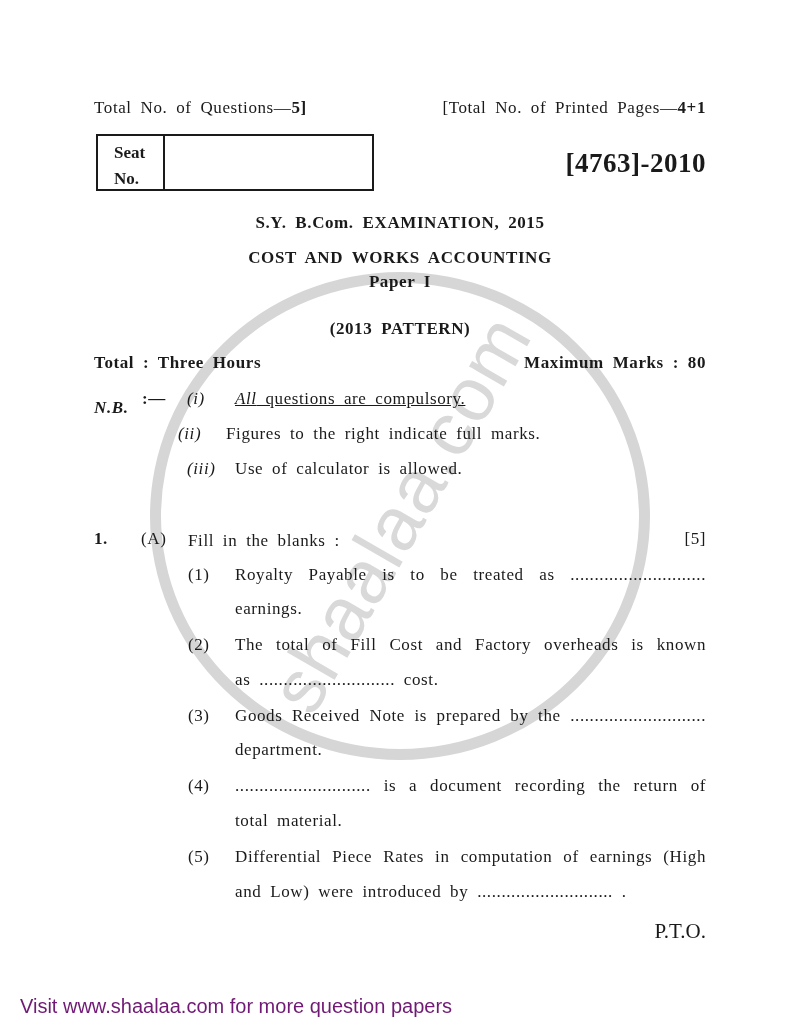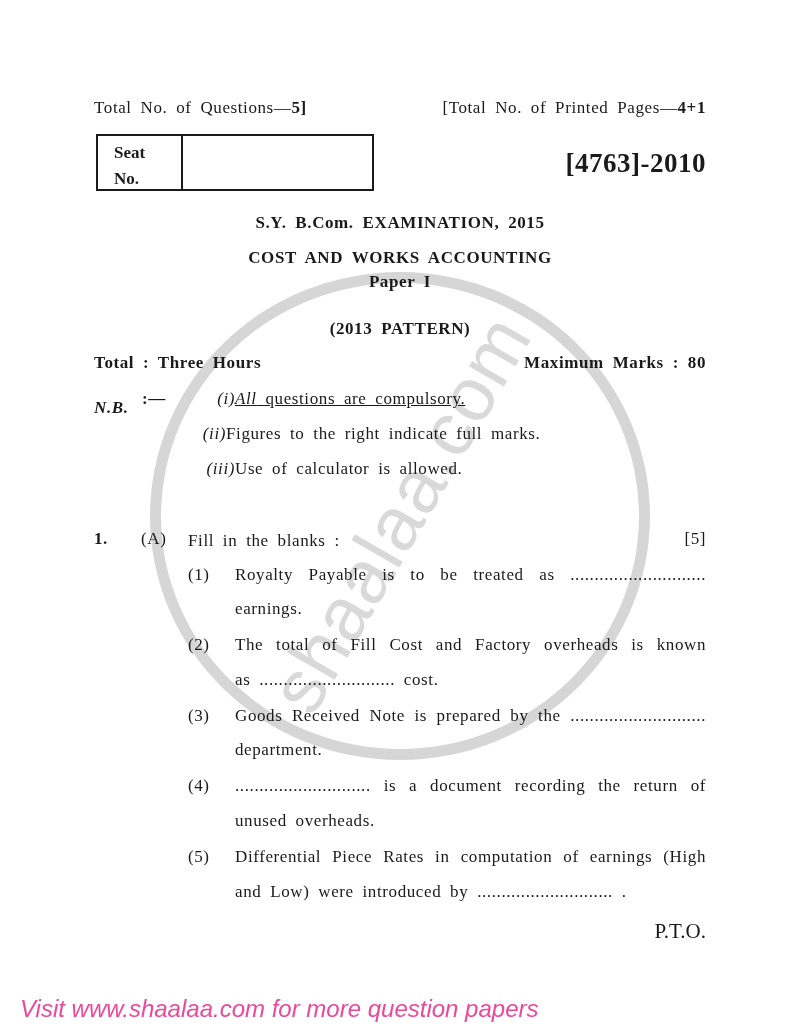--- a/index.html
+++ b/index.html
@@ -13,21 +13,21 @@
       position: relative;
       overflow: hidden;
       font-family: "DejaVu Serif", "Liberation Serif", serif;
       color: #1a1a1a;
     }
     .page {
       position: absolute;
       left: 0; top: 0;
       width: 800px; height: 1035px;
     }
-    .abs { position: absolute; white-space: nowrap; text-align: right; }
+    .abs { position: absolute; white-space: nowrap; }
     .serif { font-family: "Liberation Serif", "DejaVu Serif", serif; }
     .sans { font-family: "Liberation Sans", "DejaVu Sans", sans-serif; }
     .txt { font-size: 17px; letter-spacing: 0.6px; word-spacing: 4px; }
     .bold { font-weight: bold; }
     .ital { font-style: italic; }
 
     
     .wm-circle {
       position: absolute;
       left: 150px; top: 272px;
@@ -54,21 +54,21 @@
 
     .seat-box {
       position: absolute;
       left: 96px; top: 134px;
       width: 278px; height: 57px;
       border: 2px solid #1a1a1a;
       box-sizing: border-box;
       display: flex;
     }
     .seat-label {
-      width: 85px;
+      width: 67px;
       border-right: 2px solid #1a1a1a;
       box-sizing: border-box;
       padding: 4px 0 0 16px;
       font-size: 17px;
       font-weight: bold;
       line-height: 26px;
     }
     .seat-value { flex: 1; }
     .paper-code {
       font-size: 27px;
@@ -137,24 +137,24 @@
     <div class="abs serif txt" style="left:188px; top:635px;">(2)</div>
     <div class="abs serif txt" style="left:235px; top:635px; width:471px; text-align:justify; text-align-last:justify;">The total of Fill Cost and Factory overheads is known</div>
     <div class="abs serif txt" style="left:235px; top:670px;">as ............................  cost.</div>
 
     <div class="abs serif txt" style="left:188px; top:706px;">(3)</div>
     <div class="abs serif txt" style="left:235px; top:706px; width:471px; text-align:justify; text-align-last:justify;">Goods Received Note is prepared by the ............................</div>
     <div class="abs serif txt" style="left:235px; top:740px;">department.</div>
 
     <div class="abs serif txt" style="left:188px; top:776px;">(4)</div>
     <div class="abs serif txt" style="left:235px; top:776px; width:471px; text-align:justify; text-align-last:justify;">............................ is a document recording the return of</div>
-    <div class="abs serif txt" style="left:235px; top:811px;">unused overheads.</div>
+    <div class="abs serif txt" style="left:235px; top:811px;">total material.</div>
 
     <div class="abs serif txt" style="left:188px; top:847px;">(5)</div>
     <div class="abs serif txt" style="left:235px; top:847px; width:471px; text-align:justify; text-align-last:justify;">Differential Piece Rates in computation of earnings (High</div>
     <div class="abs serif txt" style="left:235px; top:882px;">and Low) were introduced by ............................ .</div>
 
     <div class="abs serif" style="right:94px; top:919px; font-size:21px;">P.T.O.</div>
 
-    <div class="abs sans" style="left:20px; top:995px; font-size:24px; color:#ec4899;font-style:italic;">Visit www.shaalaa.com for more question papers</div>
+    <div class="abs sans" style="left:20px; top:995px; font-size:20px; color:#701a75;">Visit www.shaalaa.com for more question papers</div>
 
   </div>
 </div>
 
 </body></html>

